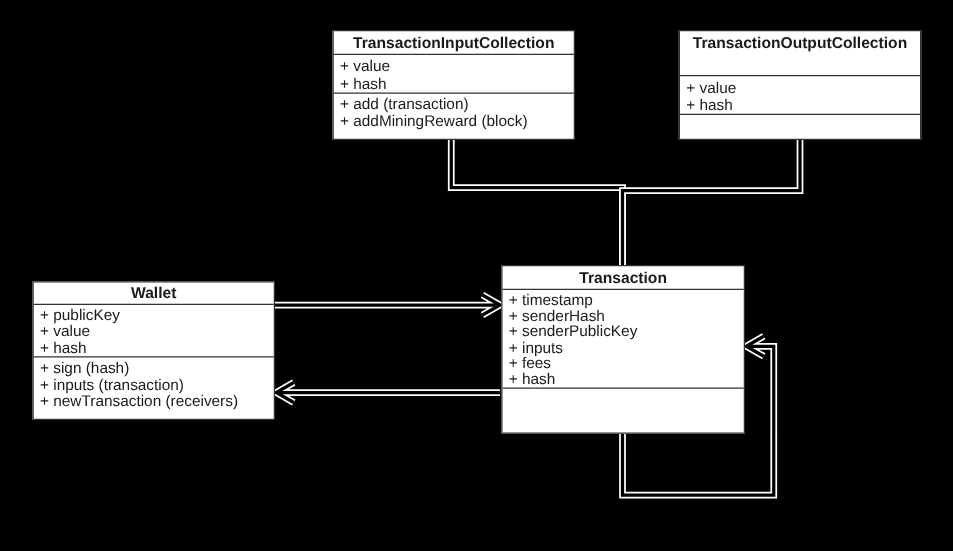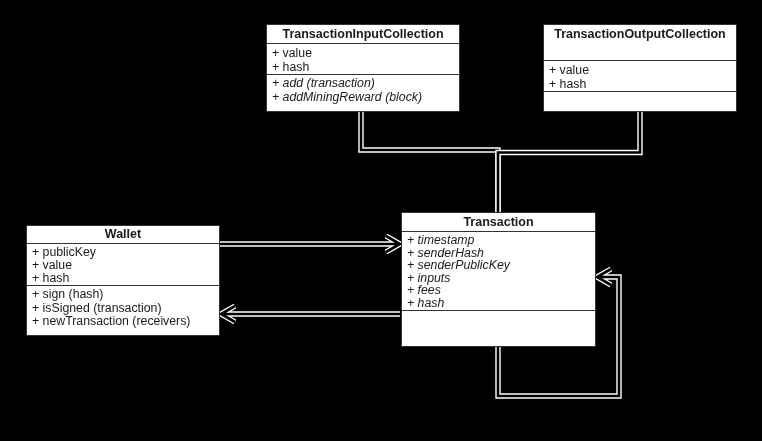--- a/index.html
+++ b/index.html
@@ -97,21 +97,21 @@
       <path class="b" d="M498 347 V396 H619 V277 H600 M611 269 L597 277 L611 285"></path>
     </g>
   </svg>
 
   <div class="uml-box" style="left:266px; top:24px; width:194px; height:88px;">
     <div class="uml-title" style="height:19px; line-height:18px;">TransactionInputCollection</div>
     <div class="uml-section" style="height:31px; line-height:14px;">
         <div class="member">+ value</div>
         <div class="member">+ hash</div>
       </div>
-    <div class="uml-section last" style="line-height:13.5px;font-style:italic;">
+    <div class="uml-section last" style="line-height:13.5px;">
         <div class="member">+ add (transaction)</div>
         <div class="member">+ addMiningReward (block)</div>
       </div>
   </div>
 
   <div class="uml-box" style="left:543px; top:24px; width:194px; height:88px;">
     <div class="uml-title" style="height:36px; line-height:18px;">TransactionOutputCollection</div>
     <div class="uml-section" style="height:31px; line-height:14px;">
         <div class="member">+ value</div>
         <div class="member">+ hash</div>
@@ -120,28 +120,28 @@
 
   <div class="uml-box" style="left:26px; top:225px; width:194px; height:111px;justify-content:center;">
     <div class="uml-title" style="height:18px; line-height:17px;">Wallet</div>
     <div class="uml-section" style="height:42px; line-height:13.2px;">
         <div class="member">+ publicKey</div>
         <div class="member">+ value</div>
         <div class="member">+ hash</div>
       </div>
     <div class="uml-section last" style="line-height:13.5px;">
         <div class="member">+ sign (hash)</div>
-        <div class="member">+ isSigned (transaction)</div>
+        <div class="member">+ inputs (transaction)</div>
         <div class="member">+ newTransaction (receivers)</div>
       </div>
   </div>
 
   <div class="uml-box" style="left:401px; top:212px; width:195px; height:135px;">
     <div class="uml-title" style="height:19px; line-height:18px;">Transaction</div>
-    <div class="uml-section" style="height:79px; line-height:12.6px;font-style:italic;">
+    <div class="uml-section" style="height:79px; line-height:12.6px;">
         <div class="member">+ timestamp</div>
         <div class="member">+ senderHash</div>
         <div class="member">+ senderPublicKey</div>
         <div class="member">+ inputs</div>
         <div class="member">+ fees</div>
         <div class="member">+ hash</div>
       </div>
   </div>
 
 </div>

